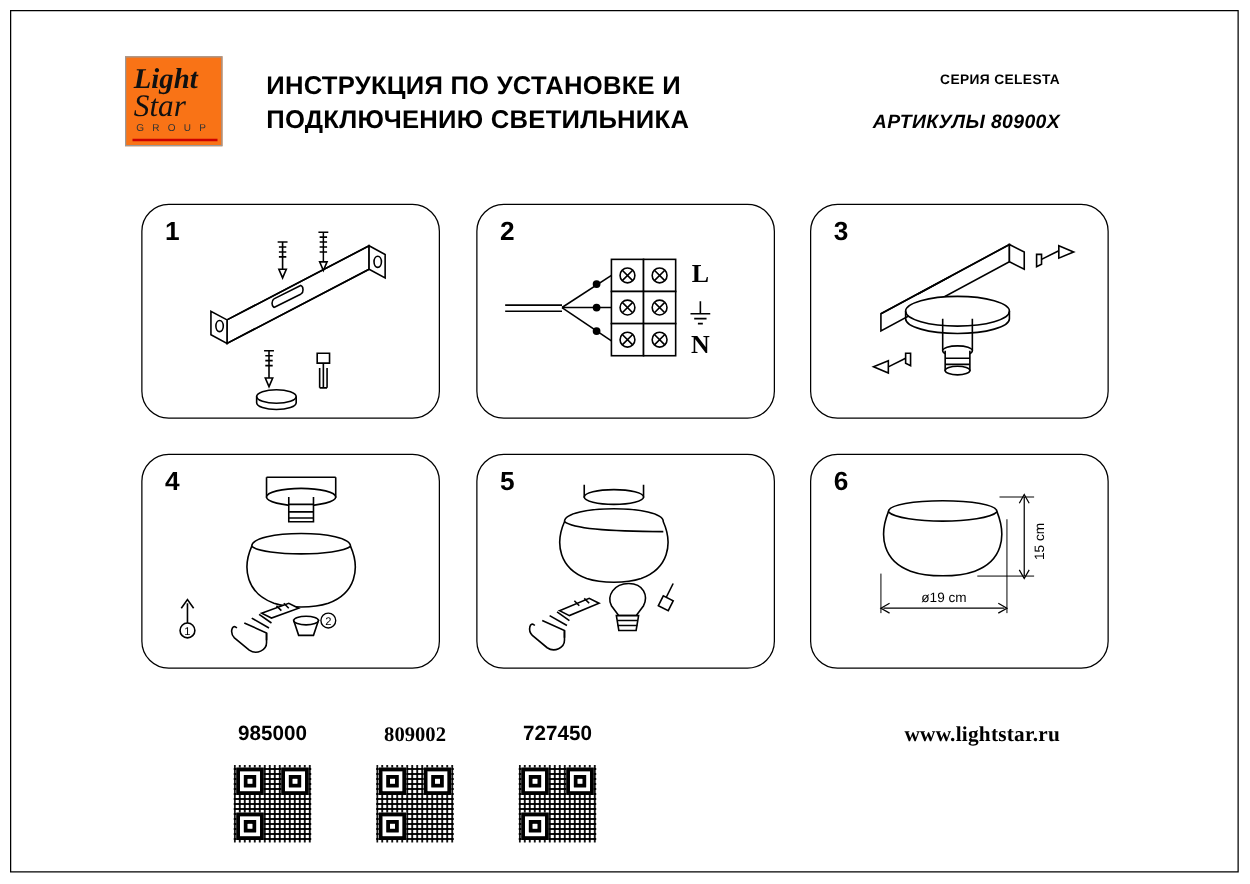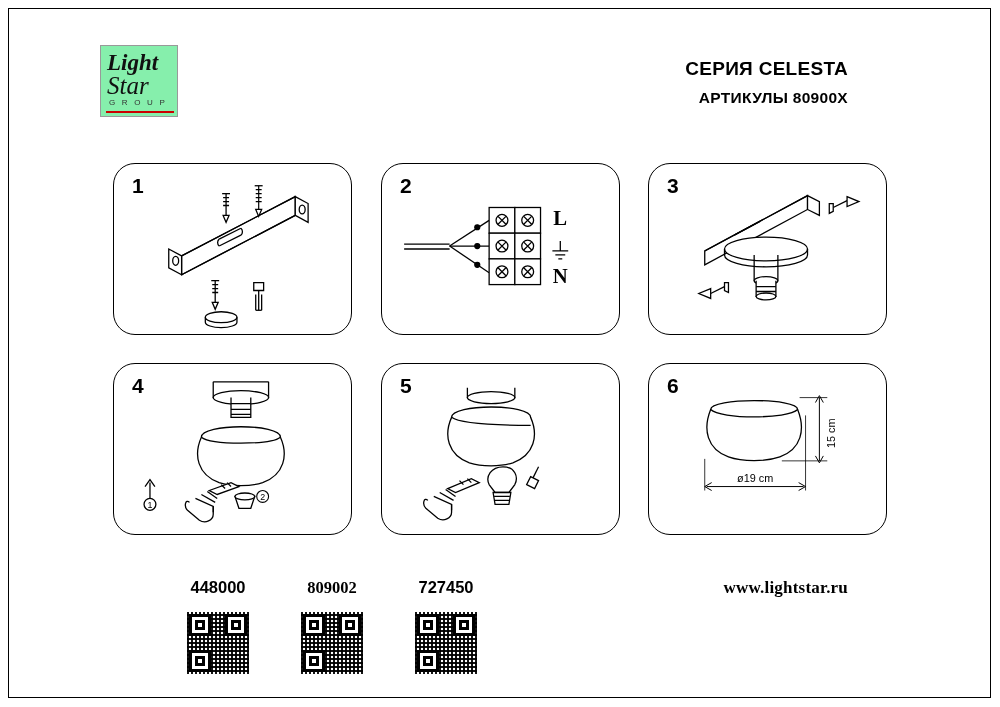--- a/index.html
+++ b/index.html
@@ -30,21 +30,21 @@
 
   
   .logo-box {
     position: absolute;
     left: 100px;
     top: 45px;
     width: 78px;
     height: 72px;
     border: 1px solid #999;
     box-sizing: border-box;
-    background: #86efac;
+    background: #f97316;
   }
   .logo-light {
     position: absolute;
     left: 6px;
     top: 4px;
     font-family: "Liberation Serif", serif;
     font-style: italic;
     font-size: 23px;
     font-weight: bold;
     letter-spacing: 0px;
@@ -86,32 +86,33 @@
     font-weight: bold;
     line-height: 27px;
     letter-spacing: 0.2px;
   }
 
   .series {
     position: absolute;
     right: 152px;
     top: 58px;
     text-align: right;
-    font-size: 19px;
+    font-size: 11px;
     font-weight: bold;
     letter-spacing: 0.3px;
   }
   .article {
     position: absolute;
     right: 152px;
     top: 89px;
     text-align: right;
     font-size: 15.5px;
     font-weight: bold;
     letter-spacing: 0.3px;
+    font-style: italic;
   }
 
   
   .panel {
     position: absolute;
     border: 1.4px solid #000;
     border-radius: 22px;
     box-sizing: border-box;
     background: #fff;
   }
@@ -198,20 +199,21 @@
 <div class="page">
   <div class="outer-border"></div>
 
   <div class="logo-box">
     <div class="logo-light">Light</div>
     <div class="logo-star">Star</div>
     <div class="logo-group">G R O U P</div>
     <div class="logo-rule"></div>
   </div>
 
+  <div class="title">ИНСТРУКЦИЯ ПО УСТАНОВКЕ И ПОДКЛЮЧЕНИЮ СВЕТИЛЬНИКА</div>
   <div class="series">СЕРИЯ CELESTA</div>
   <div class="article">АРТИКУЛЫ 80900X</div>
 
   <div class="panel p1">
     <div class="num">1</div>
     <svg class="art" viewBox="0 0 239 172">
       <g fill="none" stroke="#000" stroke-width="1.3">
 
         <path d="M68 93 L68 112 L183 52 L183 33 Z" fill="#fff"></path>
         <path d="M68 93 L183 33"></path>
@@ -411,21 +413,21 @@
         <path d="M63 120 L56 124 L63 128" stroke-width="1"></path>
         <path d="M151 120 L158 124 L151 128" stroke-width="1"></path>
         <path d="M56 96 L56 128" stroke-width="0.8"></path>
         <path d="M158 52 L158 128" stroke-width="0.8"></path>
       </g>
       <text x="188" y="70" font-size="11" font-family="Liberation Sans, sans-serif" transform="rotate(-90 188 70)" text-anchor="middle">15 cm</text>
       <text x="107" y="119" font-size="11" font-family="Liberation Sans, sans-serif" text-anchor="middle">ø19 cm</text>
     </svg>
   </div>
 
-  <div class="code-label c1">448000</div>
+  <div class="code-label c1">985000</div>
   <div class="code-label c2">809002</div>
   <div class="code-label c3">727450</div>
 
   <div class="qr q1">
       <span class="corner-bl"></span>
     </div>
   <div class="qr q2">
       <span class="corner-bl"></span>
     </div>
   <div class="qr q3">

